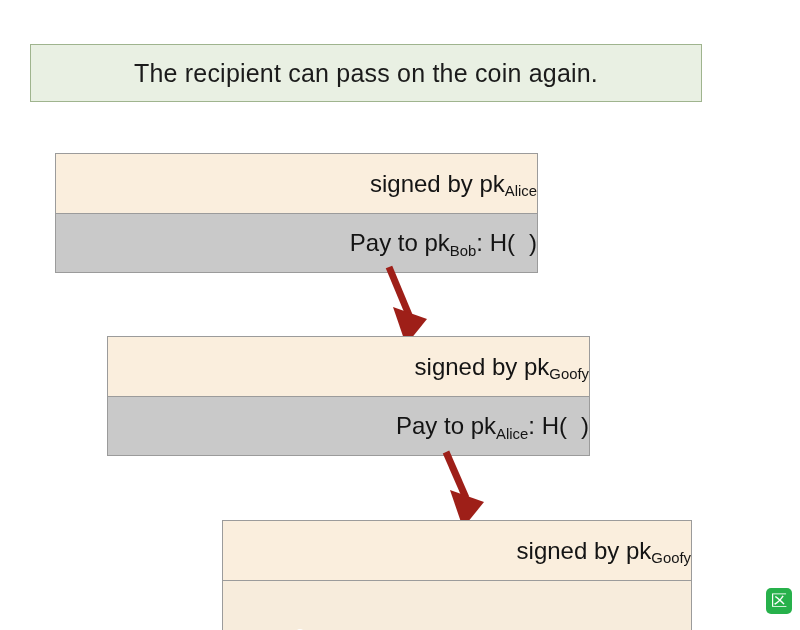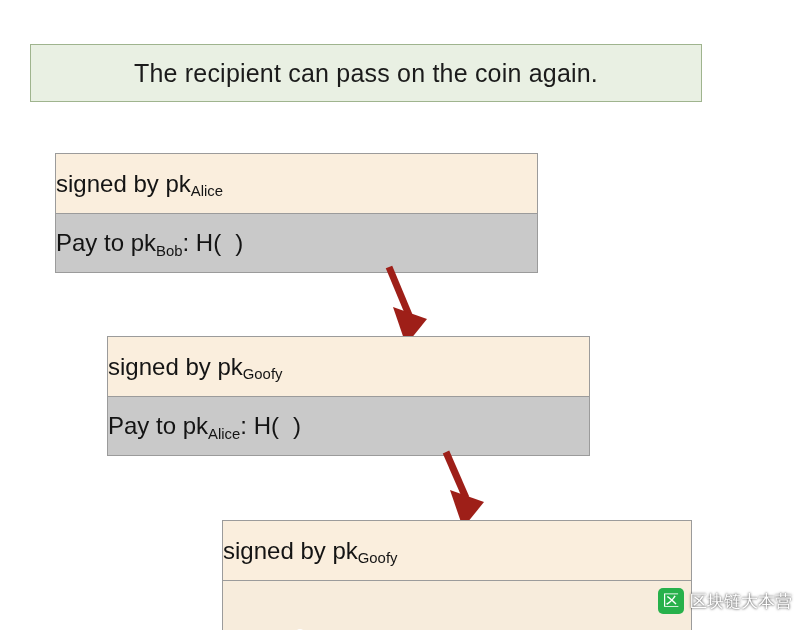--- a/index.html
+++ b/index.html
@@ -48,21 +48,21 @@
   .tx {
     position: absolute;
     box-sizing: border-box;
     border: 1px solid #9b9b9b;
     background: #f7ecdc;
   }
   .tx .row {
     box-sizing: border-box;
     display: flex;
     align-items: center;
-    justify-content: flex-start;
+    justify-content: flex-end;
     width: 100%;
     position: relative;
   }
   .tx .row-sig {
     background: #faeedd;
     border-bottom: 1px solid #9b9b9b;
   }
   .tx .row-pay {
     background: #c9c9c9;
   }
@@ -204,16 +204,15 @@
         <span>signed by pk</span>
           <sub>Goofy</sub>
       </span>
     </div>
   </div>
 
   <div class="dot"></div>
 
   <div class="watermark">
     <span class="wm-logo">区</span>
-    <span class="wm-text">区块链大本营</span>
   </div>
 
 </div>
 
 </body></html>

